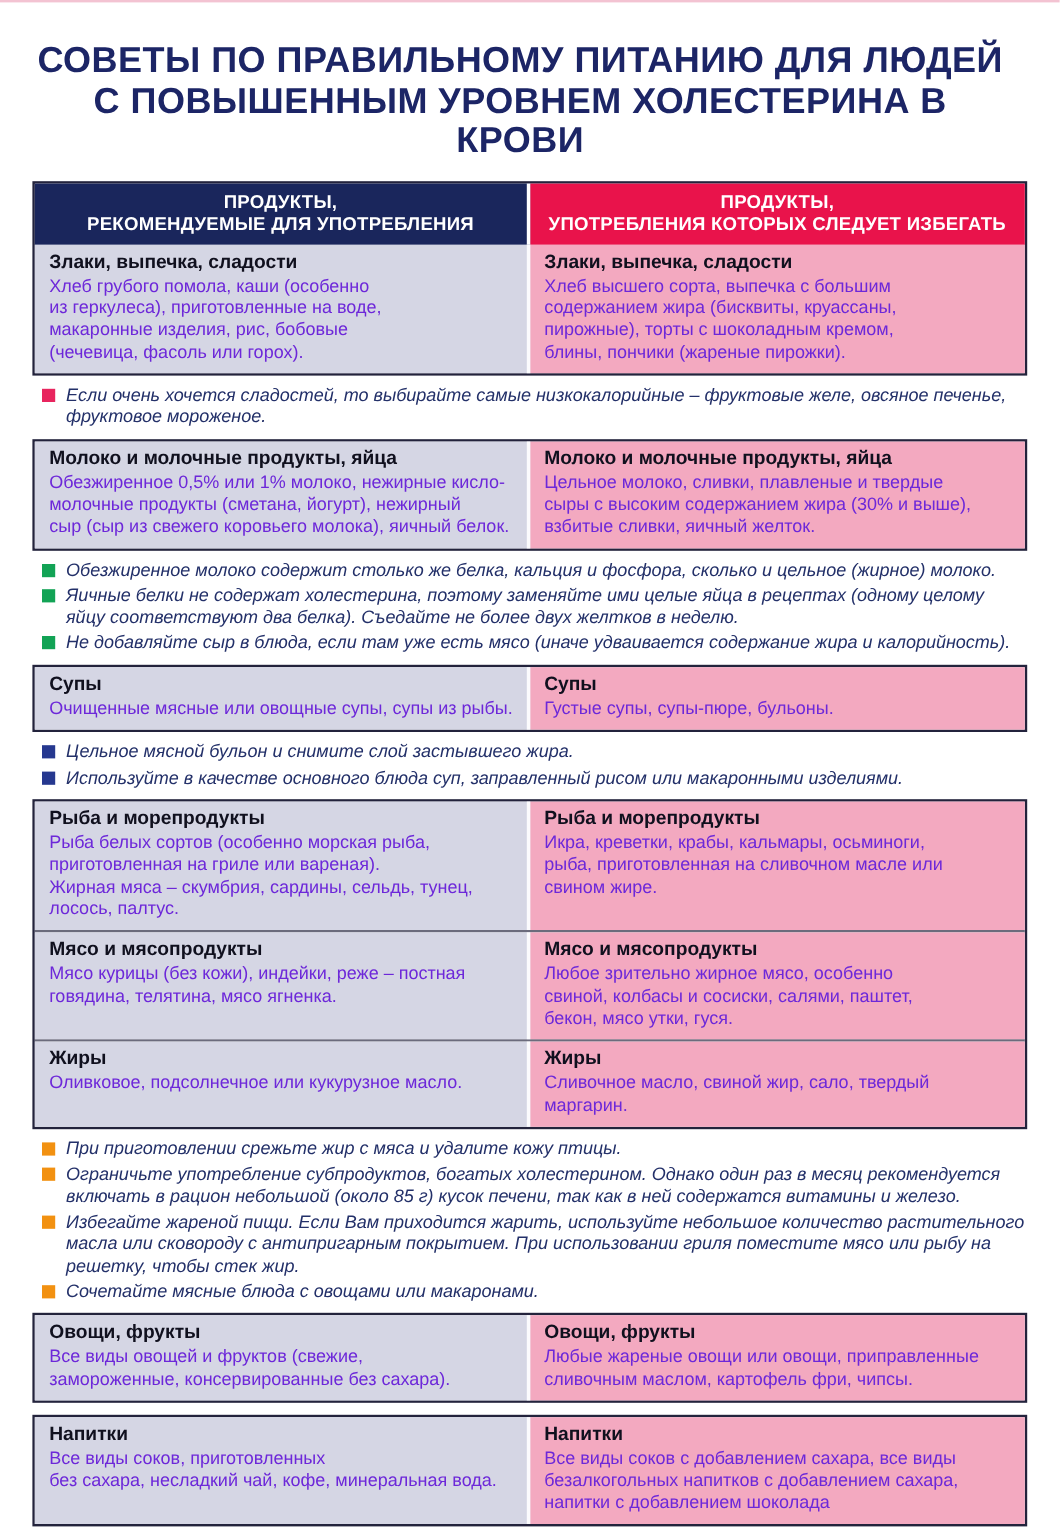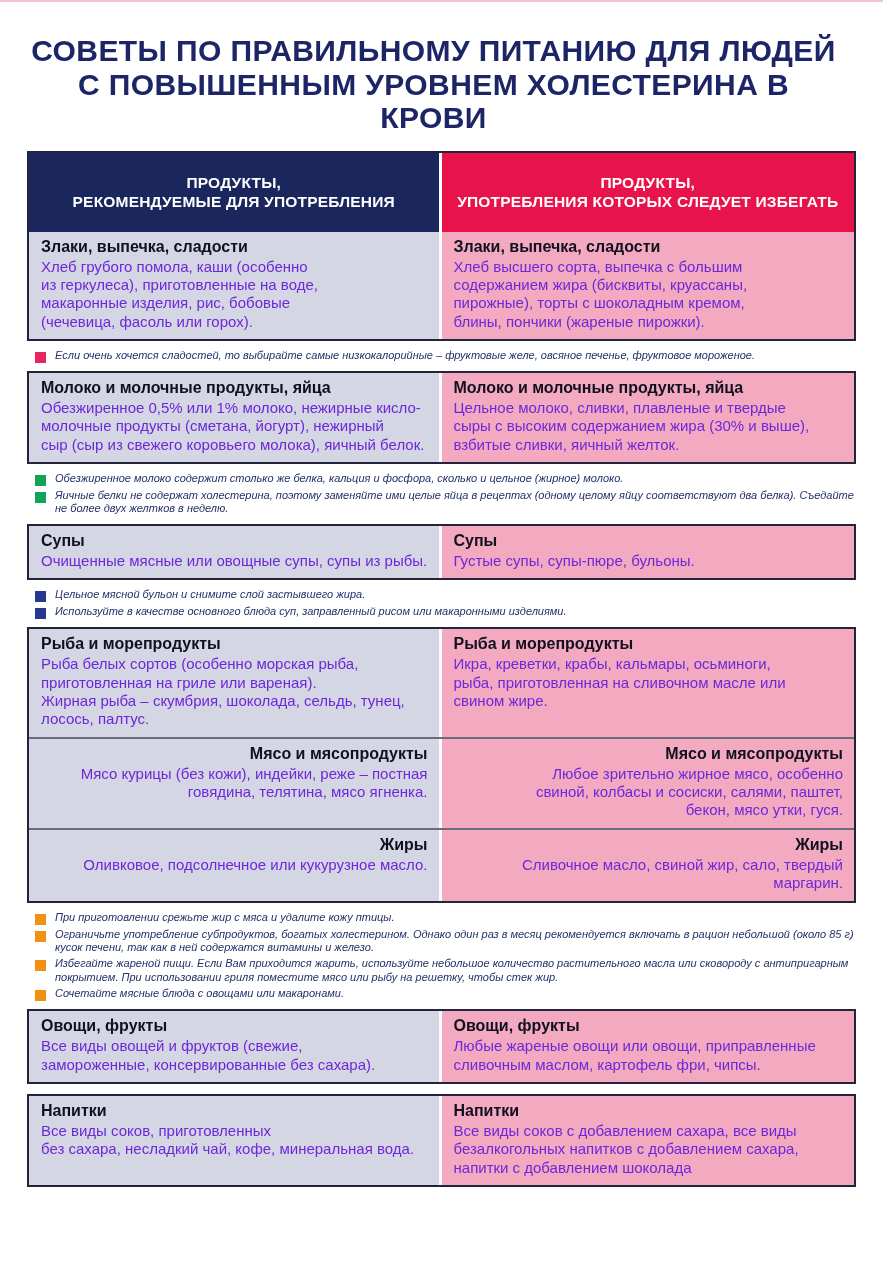--- a/index.html
+++ b/index.html
@@ -11,39 +11,39 @@
   .page{padding:26px 27px 0 27px;}
   
   .title{
     text-align:center;color:#1c2566;font-weight:bold;
     font-size:30px;line-height:1.12;letter-spacing:.4px;
     margin:6px 16px 16px 0;
   }
   
   .band{border:2px solid #23233c;background:#fff;}
   .trow{display:flex;}
-  .trow.sep-dark{border-top:2px solid #6b6b7c;text-align:right;}
+  .trow.sep-dark{border-top:2px solid #6b6b7c;}
   .cell{width:50%;box-sizing:border-box;padding:5px 11px 8px 12px;}
   .cell.left{background:#d5d6e4;border-right:3px solid #fbfbfd;}
   .cell.right{background:#f3a9c0;}
   .hcell{
-    width:50%;box-sizing:border-box;padding:20px 8px;color:#ffffff;
+    width:50%;box-sizing:border-box;padding:6px 8px;color:#ffffff;
     font-weight:bold;font-size:15.5px;line-height:1.25;text-align:center;
     white-space:pre-line;letter-spacing:.2px;
   }
   .hcell.left{background:#1a265c;border-right:3px solid #ffffff;}
   .hcell.right{background:#e9134b;}
   .cat{font-weight:bold;color:#10101e;font-size:16px;line-height:1.2;margin-bottom:2px;}
   .body-text{color:#6d28d9;font-size:15px;line-height:1.22;white-space:pre-line;}
   
   .tips{padding:5px 2px 5px 8px;}
   .tip{display:flex;margin:3px 0;}
   .bullet{flex:none;width:11px;height:11px;margin:3px 9px 0 0;}
   .tip-text{
-    font-style:italic;color:#233069;font-size:11px;line-height:1.22;
+    font-style:italic;color:#233069;font-size:15px;line-height:1.22;
   }
 </style>
 </head>
 <body>
 
 <div class="page">
 
   <div class="title">
     <div>СОВЕТЫ ПО ПРАВИЛЬНОМУ ПИТАНИЮ ДЛЯ ЛЮДЕЙ</div>
     <div>С ПОВЫШЕННЫМ УРОВНЕМ ХОЛЕСТЕРИНА В КРОВИ</div>
@@ -100,20 +100,24 @@
 
   <div class="tips">
     <div class="tip">
       <span class="bullet" style="background-color: rgb(18, 163, 85);"></span>
       <span class="tip-text">Обезжиренное молоко содержит столько же белка, кальция и фосфора, сколько и цельное (жирное) молоко.</span>
     </div>
     <div class="tip">
       <span class="bullet" style="background-color: rgb(18, 163, 85);"></span>
       <span class="tip-text">Яичные белки не содержат холестерина, поэтому заменяйте ими целые яйца в рецептах (одному целому яйцу соответствуют два белка). Съедайте не более двух желтков в неделю.</span>
     </div>
+    <div class="tip">
+      <span class="bullet" style="background-color: rgb(18, 163, 85);"></span>
+      <span class="tip-text">Не добавляйте сыр в блюда, если там уже есть мясо (иначе удваивается содержание жира и калорийность).</span>
+    </div>
   </div>
 
   <div class="band">
     <div class="trow">
       <div class="cell left">
         <div class="cat">Супы</div>
         <div class="body-text">Очищенные мясные или овощные супы, супы из рыбы.</div>
       </div>
       <div class="cell right">
         <div class="cat">Супы</div>
@@ -132,21 +136,21 @@
       <span class="tip-text">Используйте в качестве основного блюда суп, заправленный рисом или макаронными изделиями.</span>
     </div>
   </div>
 
   <div class="band">
     <div class="trow">
       <div class="cell left">
         <div class="cat">Рыба и морепродукты</div>
         <div class="body-text">Рыба белых сортов (особенно морская рыба,
 приготовленная на гриле или вареная).
-Жирная рыба – скумбрия, шоколада, сельдь, тунец,
+Жирная мяса – скумбрия, сардины, сельдь, тунец,
 лосось, палтус.</div>
       </div>
       <div class="cell right">
         <div class="cat">Рыба и морепродукты</div>
         <div class="body-text">Икра, креветки, крабы, кальмары, осьминоги,
 рыба, приготовленная на сливочном масле или
 свином жире.</div>
       </div>
     </div>
     <div class="trow sep-dark">

